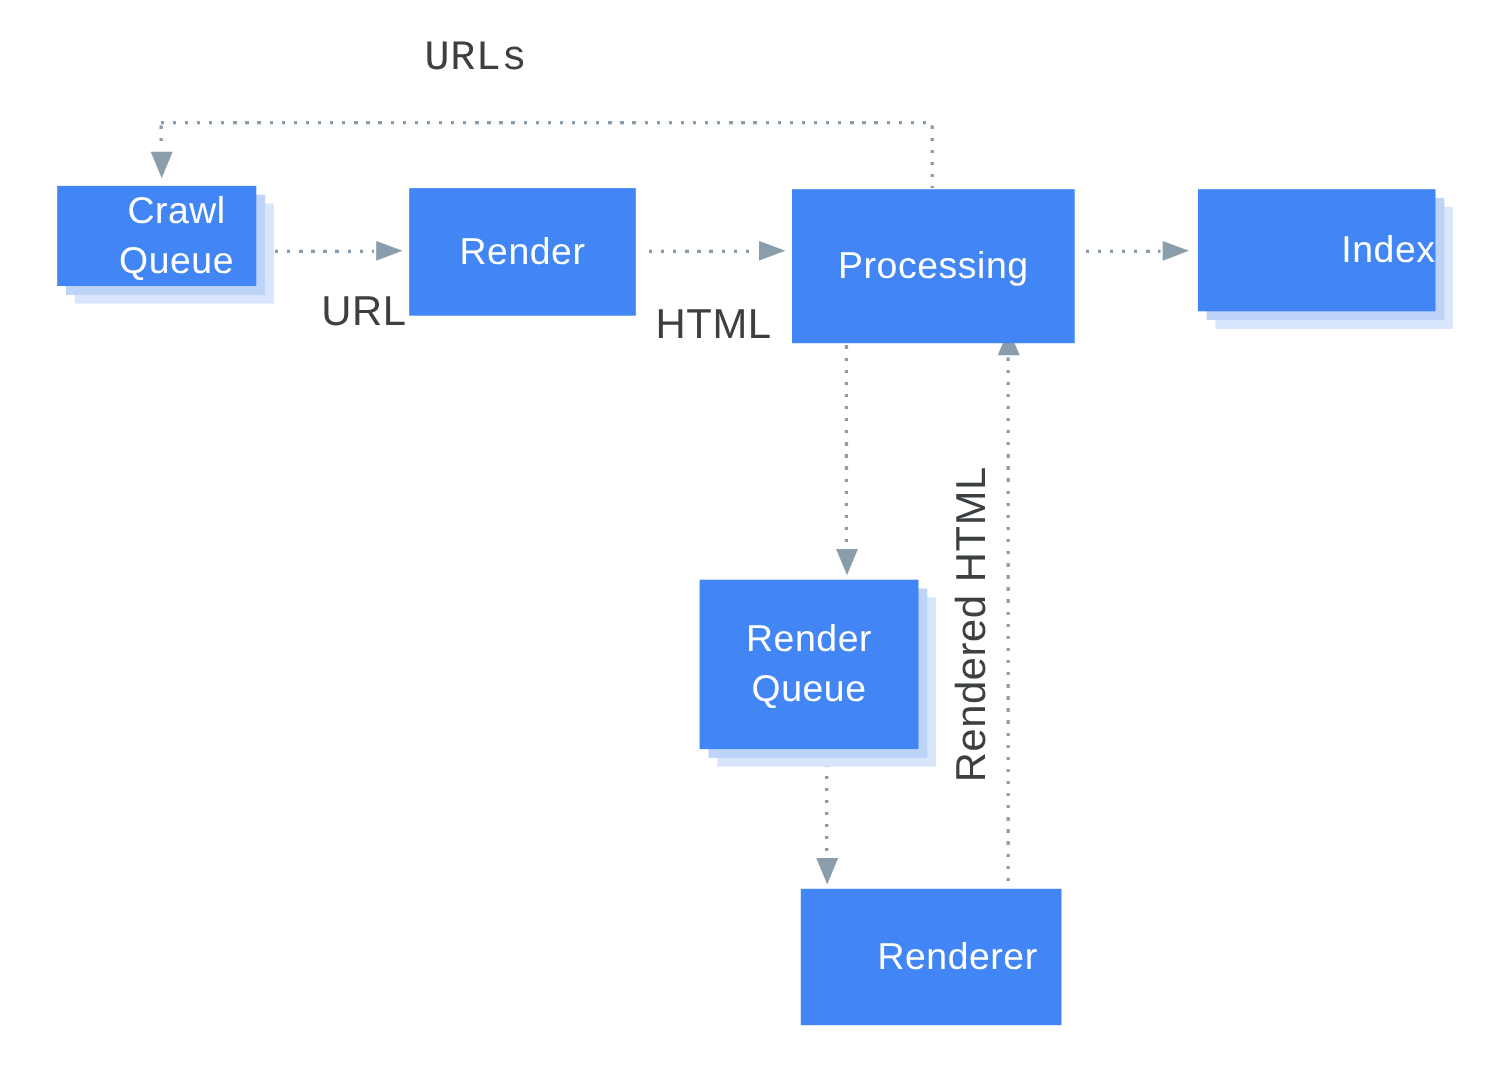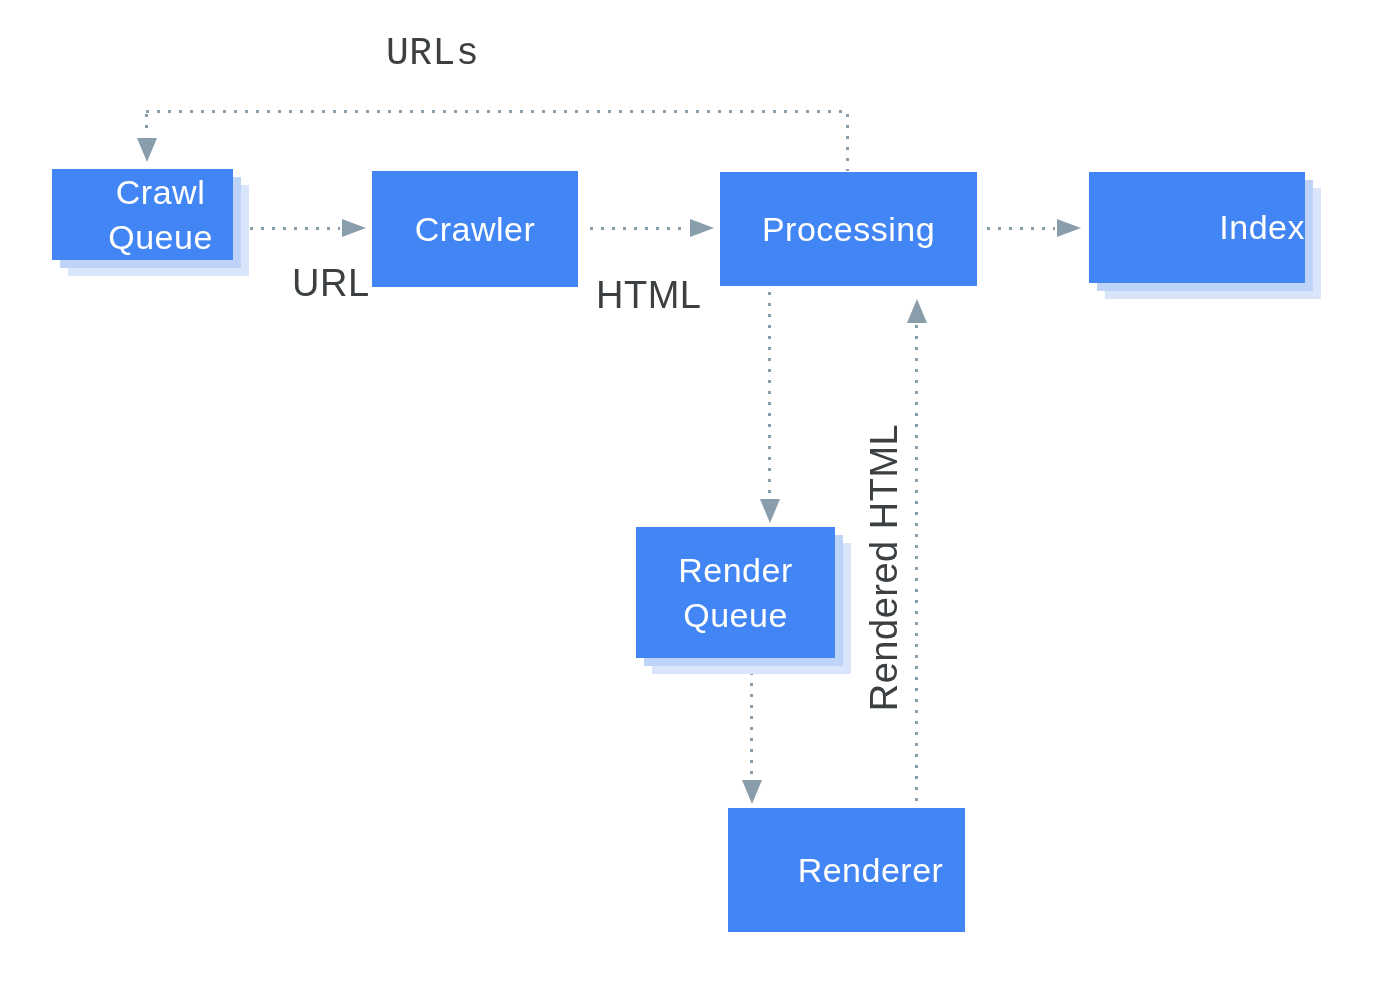--- a/index.html
+++ b/index.html
@@ -117,32 +117,32 @@
 
   <div class="arrow-up" style="left:907px; top:299px;"></div>
   <div class="v-dots" style="left:915px; top:325px; height:481px;"></div>
   <div class="edge-label rotated" style="left:724px; top:546px;">Rendered HTML</div>
 
   <div class="node with-shadow" style="left:52px; top:169px; width:181px; height:91px;padding-left:36px;">
     <span style="width:150px;">Crawl Queue</span>
   </div>
 
   <div class="node" style="left:372px; top:171px; width:206px; height:116px;">
-    <span>Crawler</span>
+    <span>Render</span>
   </div>
 
-  <div class="node" style="left:720px; top:172px; width:257px; height:114px;">
+  <div class="node" style="left:720px; top:172px; width:257px; height:140px;">
     <span>Processing</span>
   </div>
 
   <div class="node with-shadow" style="left:1089px; top:172px; width:216px; height:111px;justify-content:flex-end;">
     <span>Index</span>
   </div>
 
-  <div class="node with-shadow" style="left:636px; top:527px; width:199px; height:131px;">
+  <div class="node with-shadow" style="left:636px; top:527px; width:199px; height:154px;">
     <span style="width:160px;">Render Queue</span>
   </div>
 
   <div class="node" style="left:728px; top:808px; width:237px; height:124px;padding-left:48px;">
     <span>Renderer</span>
   </div>
 
 </div>
 
 </body></html>

